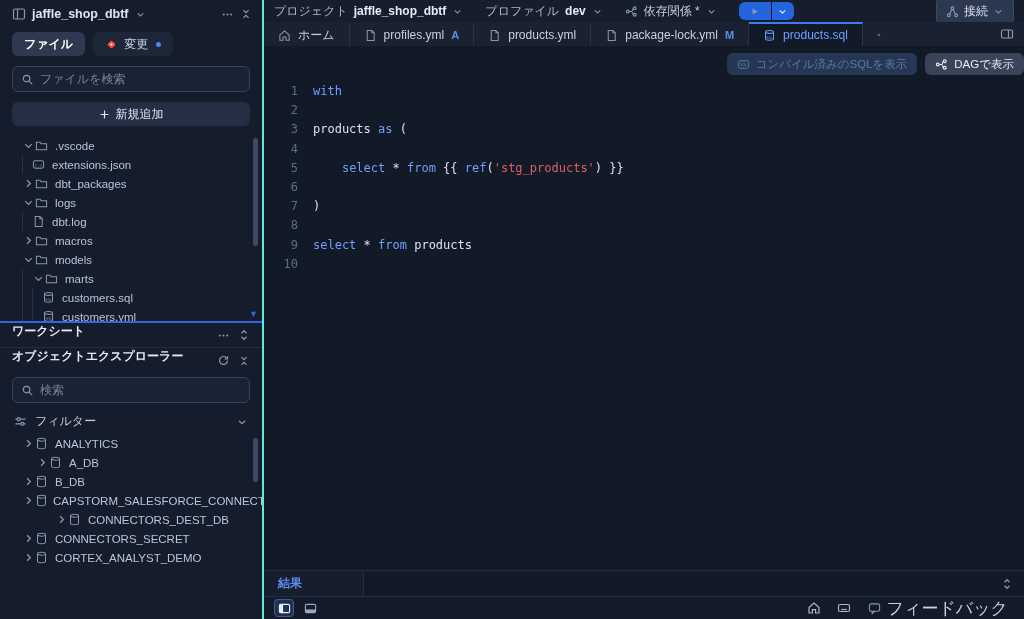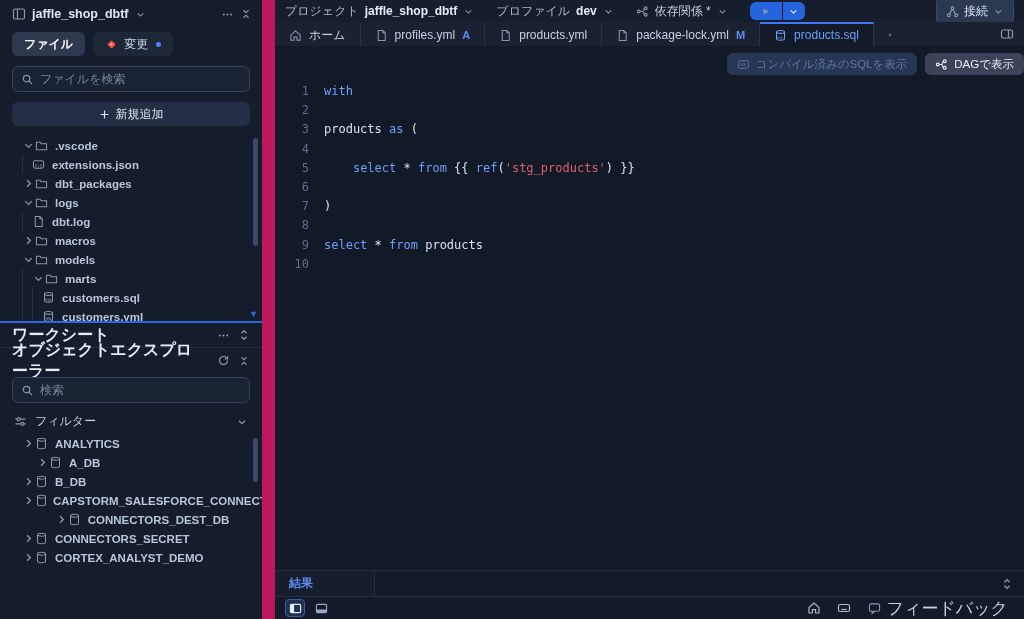--- a/index.html
+++ b/index.html
@@ -1,44 +1,44 @@
 <!DOCTYPE html>
 <html><head>
 <meta charset="utf-8">
 <style>
   * { margin:0; padding:0; box-sizing:border-box; }
   html,body { width:1024px; height:619px; overflow:hidden; background:#0b101c;
     font-family:"Liberation Sans", sans-serif; -webkit-font-smoothing:antialiased; }
-  .app { display:grid; grid-template-columns:262px 1fr; width:1024px; height:619px; column-gap:13px; background:#be185d; }
+  .app { display:grid; grid-template-columns:262px 1fr; width:1024px; height:619px; column-gap:2px; background:#5eead4; }
 
   
   .sidebar { background:#151c2b; display:flex; flex-direction:column; overflow:hidden; }
   .sb-header { height:24px; display:flex; align-items:center; padding:4px 10px 0 12px; color:#dfe6f2; font-size:12.5px; font-weight:bold; gap:6px; }
   .sb-header .grow { flex:1; }
   .icon { display:inline-flex; align-items:center; justify-content:center; color:#8b97ad; }
   .icon svg { display:block; }
   .sb-tabs { display:flex; gap:8px; padding:8px 12px 6px 12px; align-items:center; }
   .pill { height:24px; display:flex; align-items:center; gap:6px; padding:0 12px; border-radius:6px; font-size:12px; color:#c9d3e6; cursor:pointer; }
   .pill.active { background:#2e3950; color:#ffffff; font-weight:bold; }
   .pill.changes { background:#1e2738; }
   .dot { width:5px; height:5px; border-radius:50%; background:#4c82f7; margin-left:2px; }
   .search-wrap { margin:4px 12px 6px 12px; height:26px; border:1px solid #36425f; background:#1a2334; border-radius:6px; display:flex; align-items:center; padding:0 8px; gap:6px; }
   .search-wrap input { flex:1; background:transparent; border:none; outline:none; color:#dfe6f2; font-size:12px; font-family:inherit; }
   .search-wrap input::placeholder { color:#76869f; }
   .wide-btn { margin:4px 12px 8px 12px; height:24px; border-radius:6px; background:#242e44; color:#dfe6f2; font-size:12px; display:flex; align-items:center; justify-content:center; gap:6px; cursor:pointer; }
   .tree { flex:1; overflow:hidden; position:relative; padding-top:2px; }
-  .tree-row { height:19px; display:flex; align-items:center; padding-left:22px; font-size:11.5px; color:#b9c5db; cursor:pointer; white-space:nowrap;font-weight:bold; }
+  .tree-row { height:19px; display:flex; align-items:center; padding-left:22px; font-size:11.5px; color:#b9c5db; cursor:pointer; white-space:nowrap; }
   .guides { display:flex; align-self:stretch; }
   .guides i { display:block; width:10px; border-left:1px solid #25304a; }
   .chev { width:13px; display:inline-flex; color:#8b97ad; }
   .ficon { width:15px; margin-right:5px; display:inline-flex; color:#8b97ad; }
   .scroll-thumb { position:absolute; right:4px; width:5px; border-radius:3px; background:#3d4a66; }
   .scroll-arrow { position:absolute; right:4px; color:#2c66e0; font-size:9px; }
   .blue-divider { height:2px; background:#2c66e0; }
-  .section-row { height:25px; display:flex; align-items:center; padding:0 12px; color:#e6ebf4; font-size:16px; font-weight:bold; gap:8px; border-bottom:1px solid #222c42; }
+  .section-row { height:25px; display:flex; padding:0 12px; color:#e6ebf4; font-size:12px; font-weight:bold; gap:8px; border-bottom:1px solid #222c42; }
   .section-row .grow { flex:1; }
   .filter-row { height:25px; display:flex; align-items:center; padding:0 14px; gap:8px; color:#c7d1e4; font-size:12px; cursor:pointer; }
   .filter-row .grow { flex:1; }
   .dblist { flex:1; overflow:hidden; position:relative; }
 
   
   .main { display:grid; grid-template-rows:22px 24px 1fr 26px 23px; overflow:hidden; background:#131a27; }
   .topbar { background:#161d2c; display:flex; align-items:center; padding:0 10px; gap:22px; color:#c6d0e2; font-size:12px; }
   .tb-group { display:flex; align-items:center; gap:6px; cursor:pointer; white-space:nowrap; }
   .tb-label { color:#aeb9cf; }

